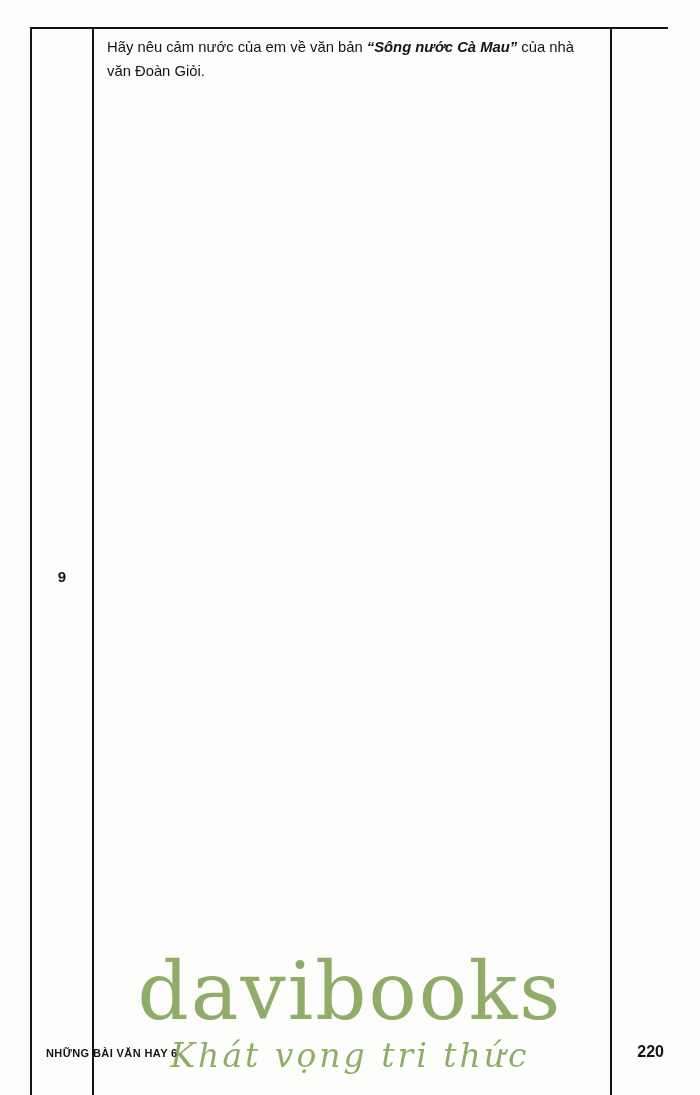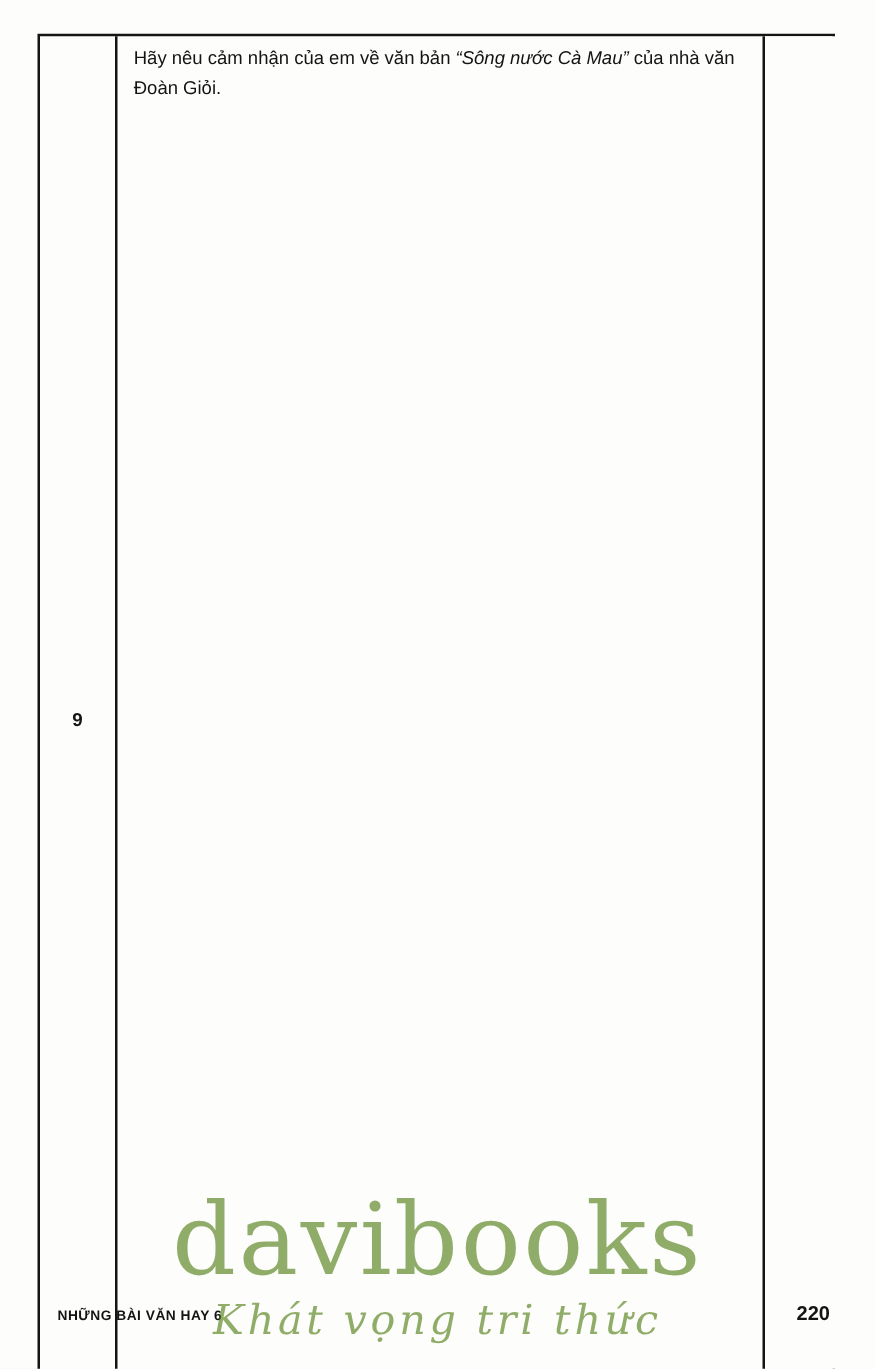--- a/index.html
+++ b/index.html
@@ -24,21 +24,21 @@
     display: flex; align-items: center; justify-content: center;
     font-weight: bold; font-size: 15px;
   }
   .cell.page {
     border-left: 2px solid #141414;
     display: flex; align-items: center; justify-content: center;
     font-size: 15px;
   }
   .cell.content { padding: 7px 11px 7px 13px; font-size: 14.8px; line-height: 1.62; }
   .line { text-align: left; }
-  .em { font-style: italic; font-weight: normal; }
+  .em { font-style: italic; font-weight: bold; }
 
   .footer {
     position: absolute; left: 0; right: 0; bottom: 34px;
     display: flex; justify-content: space-between; align-items: baseline;
     padding: 0 36px 0 46px;
   }
   .footer-left { font-size: 11px; font-weight: bold; letter-spacing: 0.4px; }
   .footer-page { font-size: 16px; font-weight: bold; }
 
   .watermark {
@@ -58,21 +58,21 @@
 </head>
 <body>
 
 <div class="page">
   <div class="content-wrap">
 
     <div class="toc-table" id="table1">
         <div class="toc-row">
           <div class="cell num">9</div>
           <div class="cell content">
-            <div class="line"><span>Hãy nêu cảm nhận của em về văn bản </span><span class="em">“Sông nước Cà Mau”</span><span> của nhà văn Đoàn Giỏi.</span></div>
+            <div class="line"><span>Hãy nêu cảm nước của em về văn bản </span><span class="em">“Sông nước Cà Mau”</span><span> của nhà văn Đoàn Giỏi.</span></div>
           </div>
           <div class="cell page">118</div>
         </div>
       </div>
 
   </div>
 
   <div class="footer">
     <span class="footer-left">NHỮNG BÀI VĂN HAY 6</span>
     <span class="footer-page">220</span>

